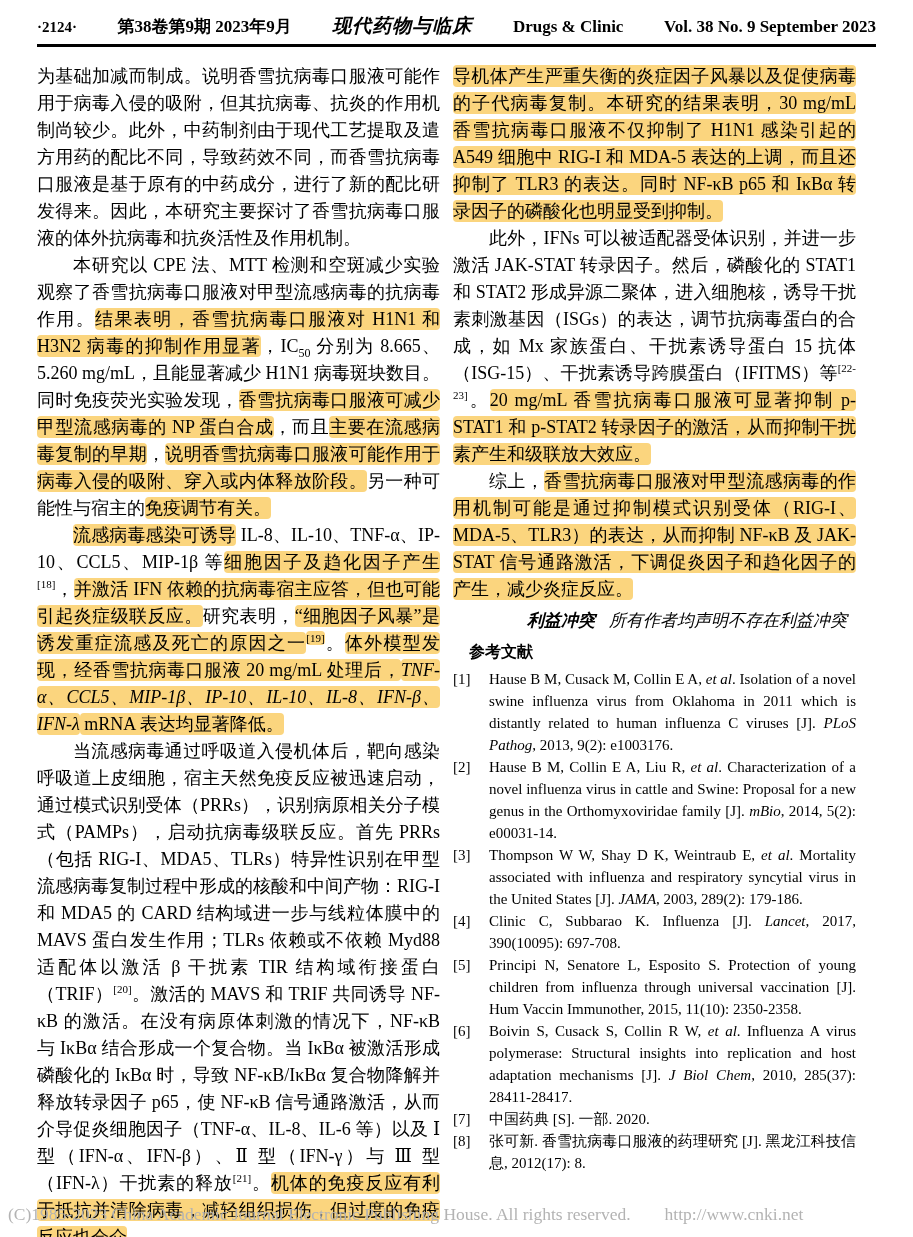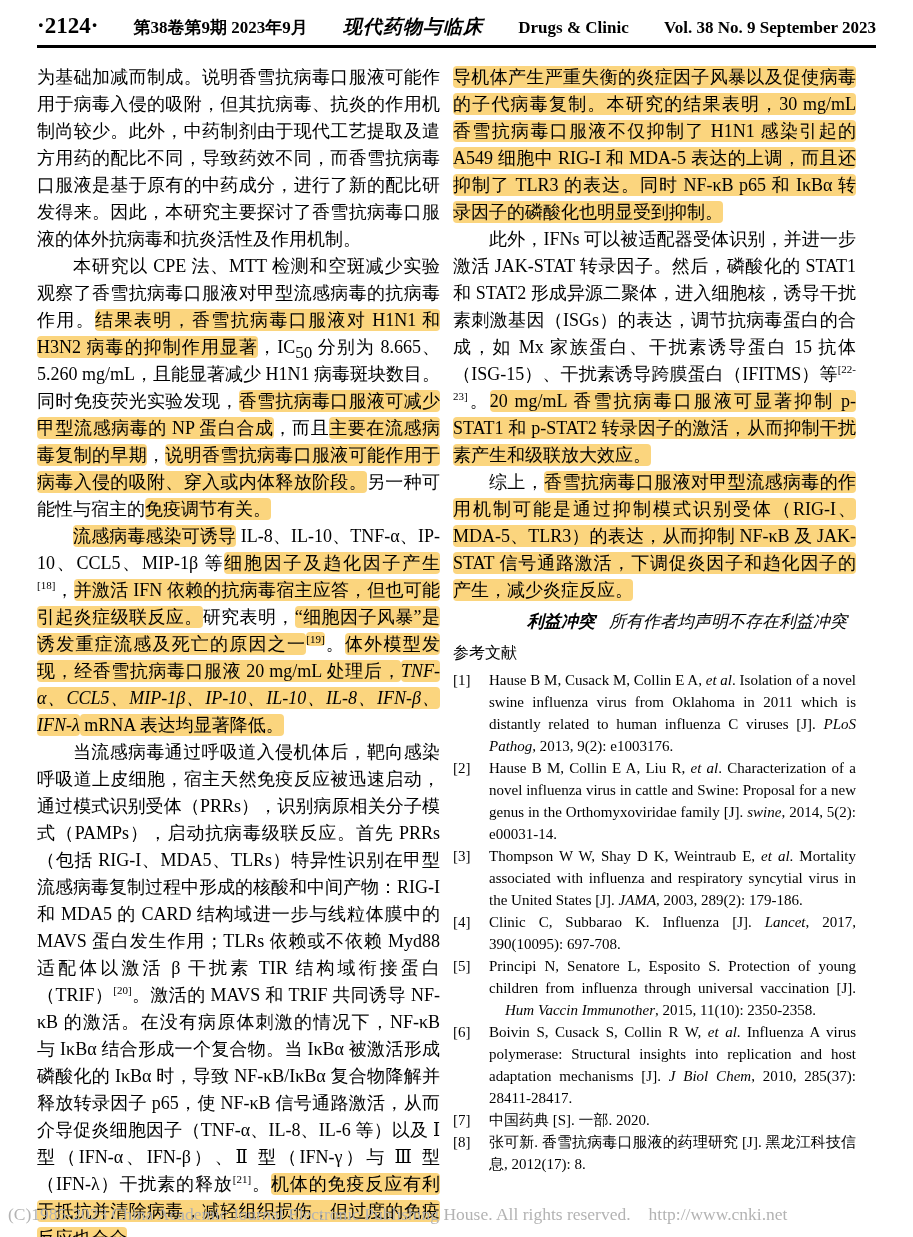--- a/index.html
+++ b/index.html
@@ -10,63 +10,63 @@
     font-family:"Liberation Serif","DejaVu Serif",serif;
     color:#000;
   }
   .page { padding:13px 37px 0 37px; }
 
   
   .header {
     display:flex; align-items:baseline; justify-content:space-between;
     font-weight:bold; white-space:nowrap;
   }
-  .hdr-pgnum   { font-size:23px;text-align:center; }
+  .hdr-pgnum   { font-size:15px;text-align:center; }
   .hdr-issue   { font-size:17px; }
   .hdr-jcn     { font-size:19px; font-style:italic; letter-spacing:1px; }
   .hdr-jen     { font-size:17px; }
   .hdr-vol     { font-size:17px; }
   .header-rule { border-bottom:3px solid #000; margin-top:5px; }
 
   
   .columns { display:flex; gap:13px; margin-top:16px; }
   .col { width:403px; font-size:18px; line-height:27px; text-align:justify; }
   .para { text-align:justify; }
   .para.indent { text-indent:2em; }
   .hl {
     background:#fbd57e;
     border-radius:4px;
     padding:1px 0;
     -webkit-box-decoration-break:clone;
     box-decoration-break:clone;
   }
   sup { font-size:11px; line-height:0; }
-  sub { font-size:17px; line-height:0; }
+  sub { font-size:12px; line-height:0; }
 
   
   .interest { margin-top:4px; text-indent:2em; font-size:17px; line-height:28px; font-style:italic; }
   .interest-label { font-weight:bold; margin-right:14px;margin-left:40px; }
 
   
   .refs-heading {
     font-family:"Liberation Sans","DejaVu Sans",sans-serif;
-    font-weight:normal; font-size:16px; line-height:26px; margin:4px 0 3px 0;
+    font-weight:bold; font-size:16px; line-height:26px; margin:4px 0 3px 16px;
     font-style:normal;
   }
   .ref-item { display:flex; font-size:15px; line-height:22px; }
   .ref-num { width:36px; flex-shrink:0; }
   .ref-text { flex:1; text-align:justify; }
 
   
   .footer {
     position:absolute; left:8px; bottom:12px;
     color:#b3b3b3; font-size:17.5px; white-space:nowrap;
     font-family:"Liberation Serif","DejaVu Serif",serif;
   }
-  .footer .url { margin-left:18px; }
+  .footer .url { margin-left:34px; }
 </style>
 </head>
 <body>
 
 <div class="page">
 
   <div class="header">
     <span class="hdr-pgnum">·2124·</span>
     <span class="hdr-issue">第38卷第9期  2023年9月</span>
     <span class="hdr-jcn">现代药物与临床</span>
@@ -96,33 +96,33 @@
 
       <div class="refs-heading">参考文献</div>
 
       <div>
           <div class="ref-item">
             <span class="ref-num">[1]</span>
             <span class="ref-text"><span>Hause B M, Cusack M, Collin E A, </span><span style="font-style: italic;">et al</span><span>. Isolation of a novel swine influenza virus from Oklahoma in 2011 which is  distantly related to human influenza C viruses [J]. </span><span style="font-style: italic;">PLoS Pathog</span><span>, 2013, 9(2): e1003176.</span></span>
           </div>
           <div class="ref-item">
             <span class="ref-num">[2]</span>
-            <span class="ref-text"><span>Hause B M, Collin E A, Liu R, </span><span style="font-style: italic;">et al</span><span>. Characterization of a novel influenza virus in cattle and Swine: Proposal for a new genus in the Orthomyxoviridae family [J]. </span><span style="font-style: italic;">swine</span><span>, 2014, 5(2): e00031-14.</span></span>
+            <span class="ref-text"><span>Hause B M, Collin E A, Liu R, </span><span style="font-style: italic;">et al</span><span>. Characterization of a novel influenza virus in cattle and Swine: Proposal for a new genus in the Orthomyxoviridae family [J]. </span><span style="font-style: italic;">mBio</span><span>, 2014, 5(2): e00031-14.</span></span>
           </div>
           <div class="ref-item">
             <span class="ref-num">[3]</span>
             <span class="ref-text"><span>Thompson W W, Shay D K, Weintraub E, </span><span style="font-style: italic;">et al</span><span>. Mortality associated with influenza and respiratory syncytial virus in the United States [J]. </span><span style="font-style: italic;">JAMA</span><span>, 2003, 289(2): 179-186.</span></span>
           </div>
           <div class="ref-item">
             <span class="ref-num">[4]</span>
             <span class="ref-text"><span>Clinic C, Subbarao K. Influenza [J]. </span><span style="font-style: italic;">Lancet</span><span>, 2017, 390(10095): 697-708.</span></span>
           </div>
           <div class="ref-item">
             <span class="ref-num">[5]</span>
-            <span class="ref-text"><span>Principi N, Senatore L, Esposito S. Protection of young children from influenza through universal vaccination [J]. </span><span style="font-style: italic; margin-left: 16px;">Hum Vaccin Immunother</span><span>, 2015, 11(10): 2350-2358.</span></span>
+            <span class="ref-text"><span>Principi N, Senatore L, Esposito S. Protection of young children from influenza through universal vaccination [J]. </span><span style="">Hum Vaccin Immunother</span><span>, 2015, 11(10): 2350-2358.</span></span>
           </div>
           <div class="ref-item">
             <span class="ref-num">[6]</span>
             <span class="ref-text"><span>Boivin S, Cusack S, Collin R W, </span><span style="font-style: italic;">et al</span><span>. Influenza A virus polymerase: Structural insights into replication and host adaptation mechanisms [J]. </span><span style="font-style: italic;">J Biol Chem</span><span>, 2010, 285(37): 28411-28417.</span></span>
           </div>
           <div class="ref-item">
             <span class="ref-num">[7]</span>
             <span class="ref-text"><span>中国药典 [S]. 一部. 2020.</span></span>
           </div>
           <div class="ref-item">

